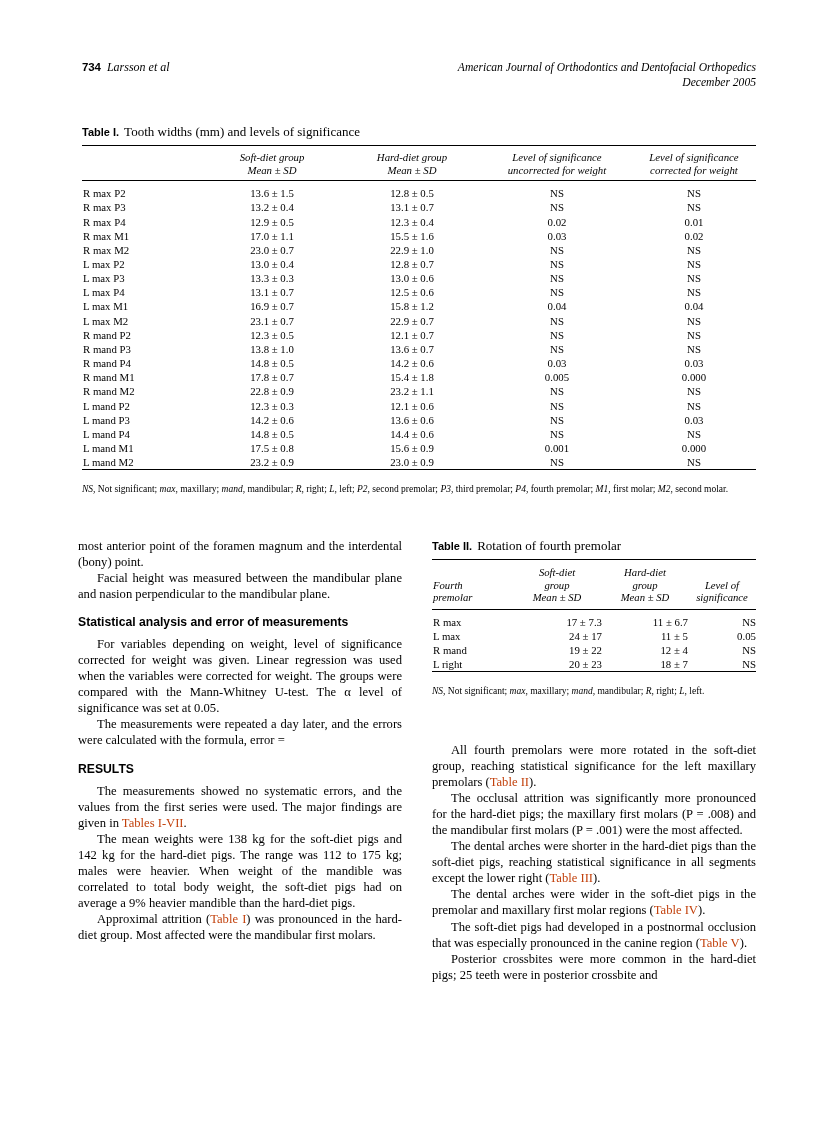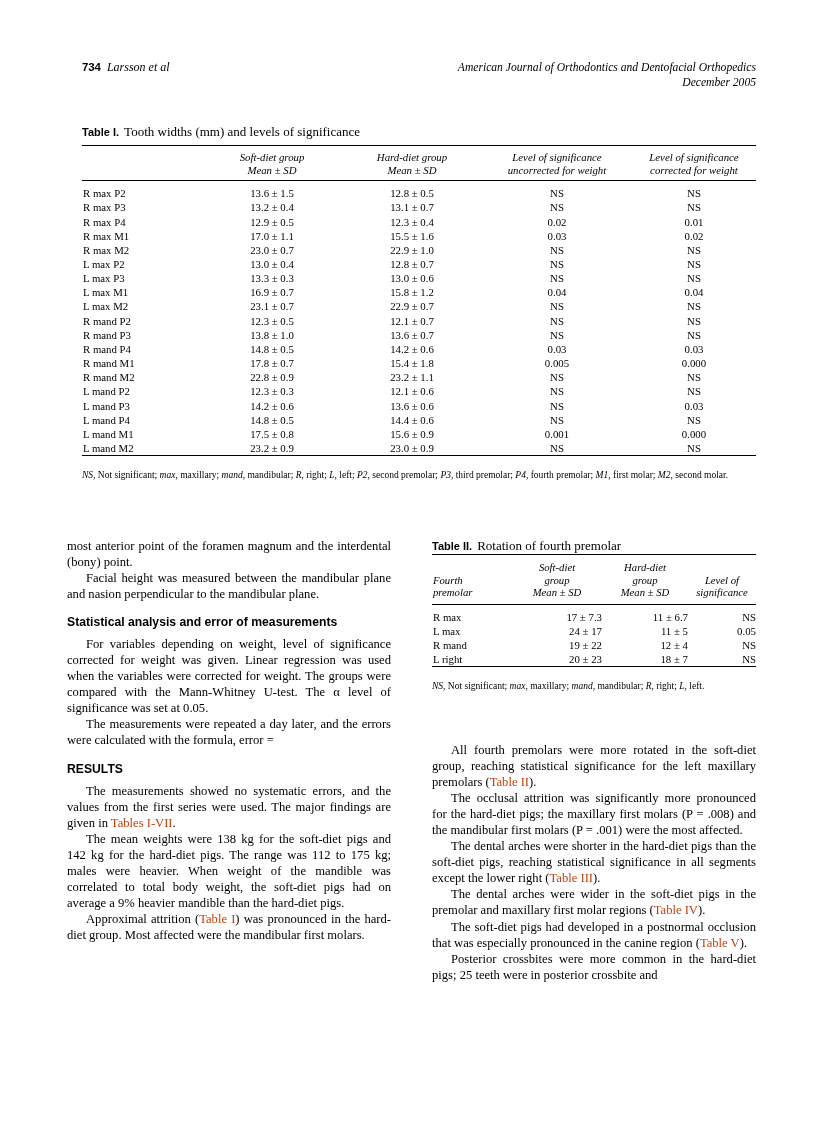--- a/index.html
+++ b/index.html
@@ -129,21 +129,21 @@
     margin-top: 13px;
     text-align: left;
   }
   .tbl-footnote i { font-style: italic; }
 
   
   .col {
     position: absolute;
     width: 324px;
   }
-  .col-left  { left: 67px;  top: 538px; }
+  .col-left  { left: 78px;  top: 538px; }
   .col-right { left: 432px; top: 538px; }
 
   .body-p {
     font-size: 12.6px;
     line-height: 16.05px;
     text-align: justify;
     text-justify: inter-word;
     margin: 0;
     text-indent: 19px;
     hyphens: manual;
@@ -181,21 +181,21 @@
   sub { font-size: 8.6px; vertical-align: -0.25em; }
   sup { font-size: 8.6px; vertical-align: 0.45em; }
 
   
   #table2 {
     position: absolute;
     left: 432px;
     top: 538px;
     width: 324px;
   }
-  #table2 .t2-caption { }
+  #table2 .t2-caption { margin-bottom: 5px; }
   #table2 table {
     width: 324px;
     border-collapse: collapse;
     font-size: 10.8px;
   }
   #table2 thead th {
     font-style: italic;
     font-weight: normal;
     font-size: 10.7px;
     line-height: 12.5px;
@@ -319,20 +319,27 @@
             <td>NS</td>
           </tr>
           <tr>
             <td class="rowlab">L max P3</td>
             <td>13.3 ± 0.3</td>
             <td>13.0 ± 0.6</td>
             <td>NS</td>
             <td>NS</td>
           </tr>
           <tr>
+            <td class="rowlab">L max P4</td>
+            <td>13.1 ± 0.7</td>
+            <td>12.5 ± 0.6</td>
+            <td>NS</td>
+            <td>NS</td>
+          </tr>
+          <tr>
             <td class="rowlab">L max M1</td>
             <td>16.9 ± 0.7</td>
             <td>15.8 ± 1.2</td>
             <td>0.04</td>
             <td>0.04</td>
           </tr>
           <tr>
             <td class="rowlab">L max M2</td>
             <td>23.1 ± 0.7</td>
             <td>22.9 ± 0.7</td>

